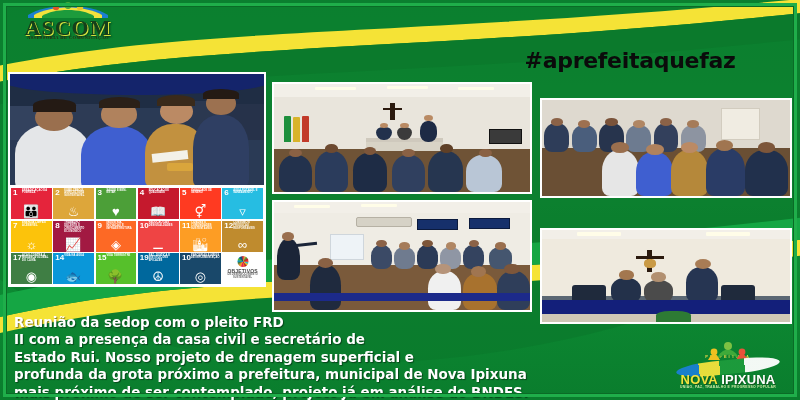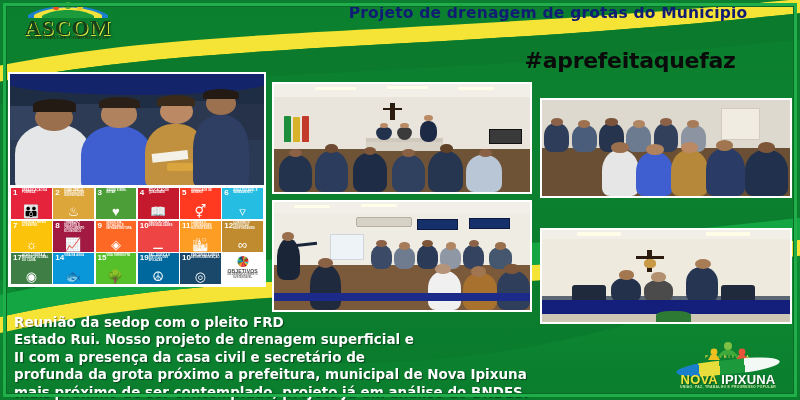--- a/index.html
+++ b/index.html
@@ -133,21 +133,20 @@
       <path d="M8 13 C24 3, 60 3, 76 13 L76 16 L8 16 Z" fill="#f2e23c"></path>
       <path d="M16 14 C28 6, 56 6, 68 14 L68 16 L16 16 Z" fill="#1d9b3c"></path>
       <circle cx="30" cy="5" r="3.2" fill="#e0552a"></circle>
       <circle cx="42" cy="3.5" r="3.4" fill="#4aa83a"></circle>
       <circle cx="54" cy="5" r="3.2" fill="#e8c42a"></circle>
     </svg>
     <div class="ascom-wordmark">ASCOM</div>
     <div class="ascom-sub">ASSESSORIA DE COMUNICAÇÃO</div>
   </div>
 
-  <div class="title">Projeto de drenagem de grotas do Município</div>
   <div class="hashtag">#aprefeitaquefaz</div>
 
   <div class="photo ph1">
     <div class="scene">
       <div style="position:absolute;inset:0;background:#2a3a55;"></div>
       <div style="position:absolute;left:0;right:0;top:0;height:30%;background:#1f2d44;"></div>
       <div style="position:absolute;left:-4%;top:-8%;width:108%;height:26%;background:#14246b;border-radius:0 0 50% 50%;"></div>
 
       <div class="seatrow" style="left:-2%;top:28%;width:26%;height:30%;background:#33425e;"></div>
       <div class="seatrow" style="left:22%;top:26%;width:24%;height:32%;background:#2d3b55;"></div>
@@ -407,22 +406,22 @@
     </div>
     <div class="sdg-logo">
       <span class="wheel"></span>
       <span class="t1">OBJETIVOS</span>
       <span class="t2">DE DESENVOLVIMENTO SUSTENTÁVEL</span>
     </div>
   </div>
 
   <div class="caption">
     <div>Reunião da sedop com o pleito FRD</div>
+    <div>II com a presença da casa civil e secretário de</div>
     <div>Estado Rui. Nosso projeto de drenagem superficial e</div>
-    <div>II com a presença da casa civil e secretário de</div>
     <div>profunda da grota próximo a prefeitura, municipal de Nova Ipixuna</div>
     <div>mais próximo de ser contemplado, projeto já em análise do BNDES.</div>
   </div>
 
   <div class="logo-ni">
     <div class="ni-pref">PREFEITURA</div>
     <svg viewBox="0 0 128 34" style="position:absolute;left:0;top:0;width:128px;height:34px;">
       <path d="M52 20 C58 6, 70 6, 76 20 C70 13, 58 13, 52 20 Z" fill="#3faa3a"></path>
       <circle cx="64" cy="6" r="4" fill="#7dc143"></circle>
       <circle cx="50" cy="12" r="3.4" fill="#f0c020"></circle>

